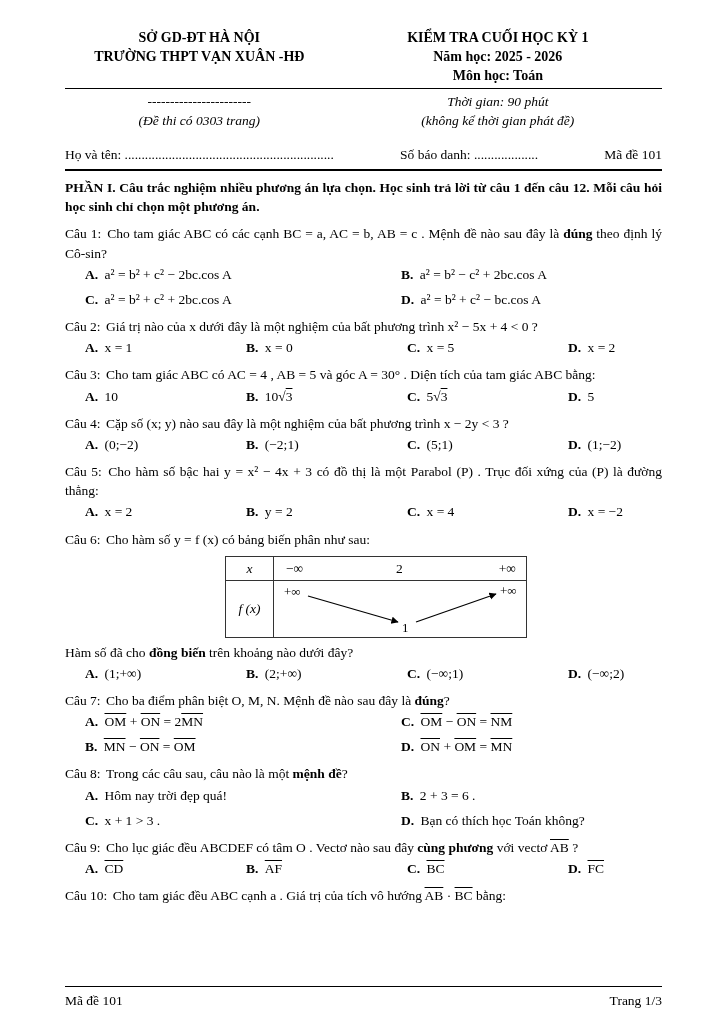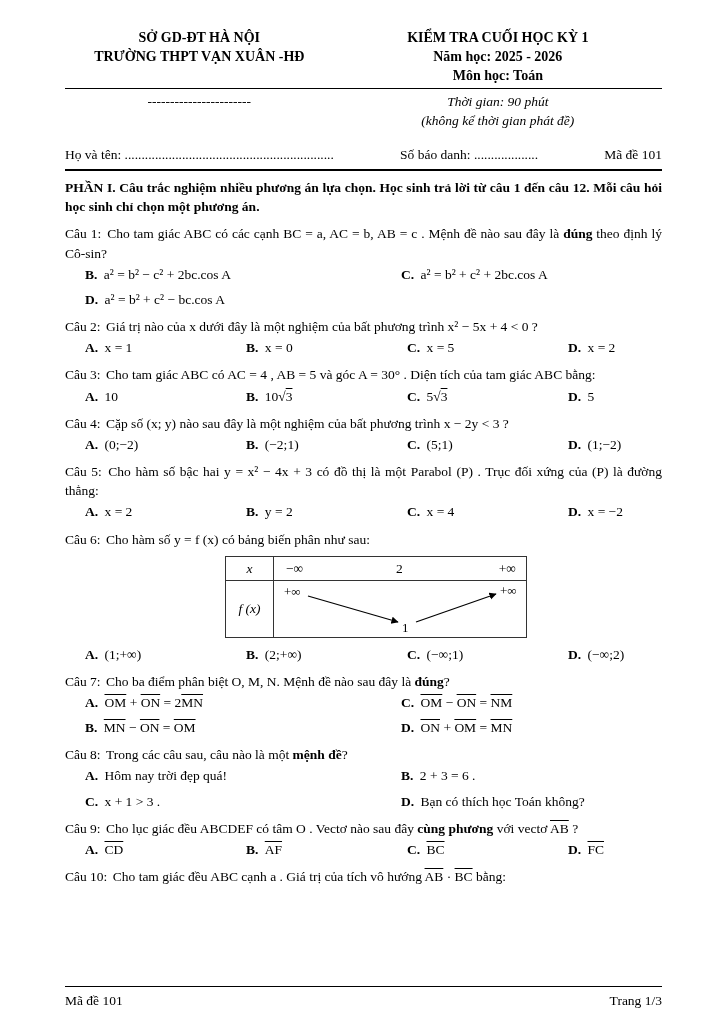--- a/index.html
+++ b/index.html
@@ -89,20 +89,21 @@
       <div class="hdr-right">
         <div class="hdr-line hdr-bold">KIỂM TRA CUỐI HỌC KỲ 1</div>
         <div class="hdr-line hdr-bold">Năm học: 2025 - 2026</div>
         <div class="hdr-line hdr-bold">Môn học: Toán</div>
       </div>
     </div>
     <hr class="hdr-rule">
     <div class="hdr-row">
       <div class="hdr-left">
         <div class="hdr-line">-----------------------</div>
+        <div class="hdr-line hdr-italic">(Đề thi có 0303 trang)</div>
       </div>
       <div class="hdr-right">
         <div class="hdr-line hdr-italic">Thời gian: 90 phút</div>
         <div class="hdr-line hdr-italic">(không kể thời gian phát đề)</div>
       </div>
     </div>
   </div>
 
   <div class="info-row">
     <span>Họ và tên: ..............................................................</span>
@@ -110,20 +111,21 @@
     <span>Mã đề 101</span>
   </div>
   <hr class="thick-rule">
 
   <p class="part-heading">PHẦN I. Câu trắc nghiệm nhiều phương án lựa chọn. Học sinh trả lời từ câu 1 đến câu 12. Mỗi câu hỏi học sinh chỉ chọn một phương án.</p>
 
   <div>
       <div class="question">
         <p class="q-text"><span class="q-num">Câu 1: </span><span>Cho tam giác ABC có các cạnh </span><span class="i">BC = a, AC = b, AB = c</span><span> . Mệnh đề nào sau đây là </span><span class="b">đúng</span><span> theo định lý Cô-sin?</span></p>
         <div class="options cols-2">
+          <div class="option"><span class="opt-label">A. </span><span class="i">a² = b² + c² − 2bc.cos A</span></div>
           <div class="option"><span class="opt-label">B. </span><span class="i">a² = b² − c² + 2bc.cos A</span></div>
           <div class="option"><span class="opt-label">C. </span><span class="i">a² = b² + c² + 2bc.cos A</span></div>
           <div class="option"><span class="opt-label">D. </span><span class="i">a² = b² + c² − bc.cos A</span></div>
         </div>
       </div>
       <div class="question">
         <p class="q-text"><span class="q-num">Câu 2: </span><span>Giá trị nào của </span><span class="i">x</span><span> dưới đây là một nghiệm của bất phương trình </span><span class="i">x² − 5x + 4 &lt; 0</span><span> ?</span></p>
         <div class="options cols-4">
           <div class="option"><span class="opt-label">A. </span><span class="i">x = 1</span></div>
           <div class="option"><span class="opt-label">B. </span><span class="i">x = 0</span></div>
@@ -177,21 +179,21 @@
             </marker>
           </defs>
           <text x="10" y="15">+∞</text>
           <line x1="34" y1="15" x2="124" y2="41" stroke="#000" stroke-width="1.2" marker-end="url(#arrhead)"></line>
           <text x="128" y="51">1</text>
           <line x1="142" y1="41" x2="222" y2="13" stroke="#000" stroke-width="1.2" marker-end="url(#arrhead)"></line>
           <text x="226" y="14">+∞</text>
         </svg>
       </div>
     </div>
-  </div><div class="options cols-4">
+  </div><p class="q-text"><span>Hàm số đã cho </span><span class="b">đồng biến</span><span> trên khoảng nào dưới đây?</span></p><div class="options cols-4">
           <div class="option"><span class="opt-label">A. </span><span>(1;+∞)</span></div>
           <div class="option"><span class="opt-label">B. </span><span>(2;+∞)</span></div>
           <div class="option"><span class="opt-label">C. </span><span>(−∞;1)</span></div>
           <div class="option"><span class="opt-label">D. </span><span>(−∞;2)</span></div>
         </div></div>
       <div class="question">
         <p class="q-text"><span class="q-num">Câu 7: </span><span>Cho ba điểm phân biệt O, M, N. Mệnh đề nào sau đây là </span><span class="b">đúng</span><span>?</span></p>
         <div class="options cols-2">
           <div class="option"><span class="opt-label">A. </span><span class="i o">OM</span><span class="i"> + </span><span class="i o">ON</span><span class="i"> = 2</span><span class="i o">MN</span></div>
           <div class="option"><span class="opt-label">C. </span><span class="i o">OM</span><span class="i"> − </span><span class="i o">ON</span><span class="i"> = </span><span class="i o">NM</span></div>

